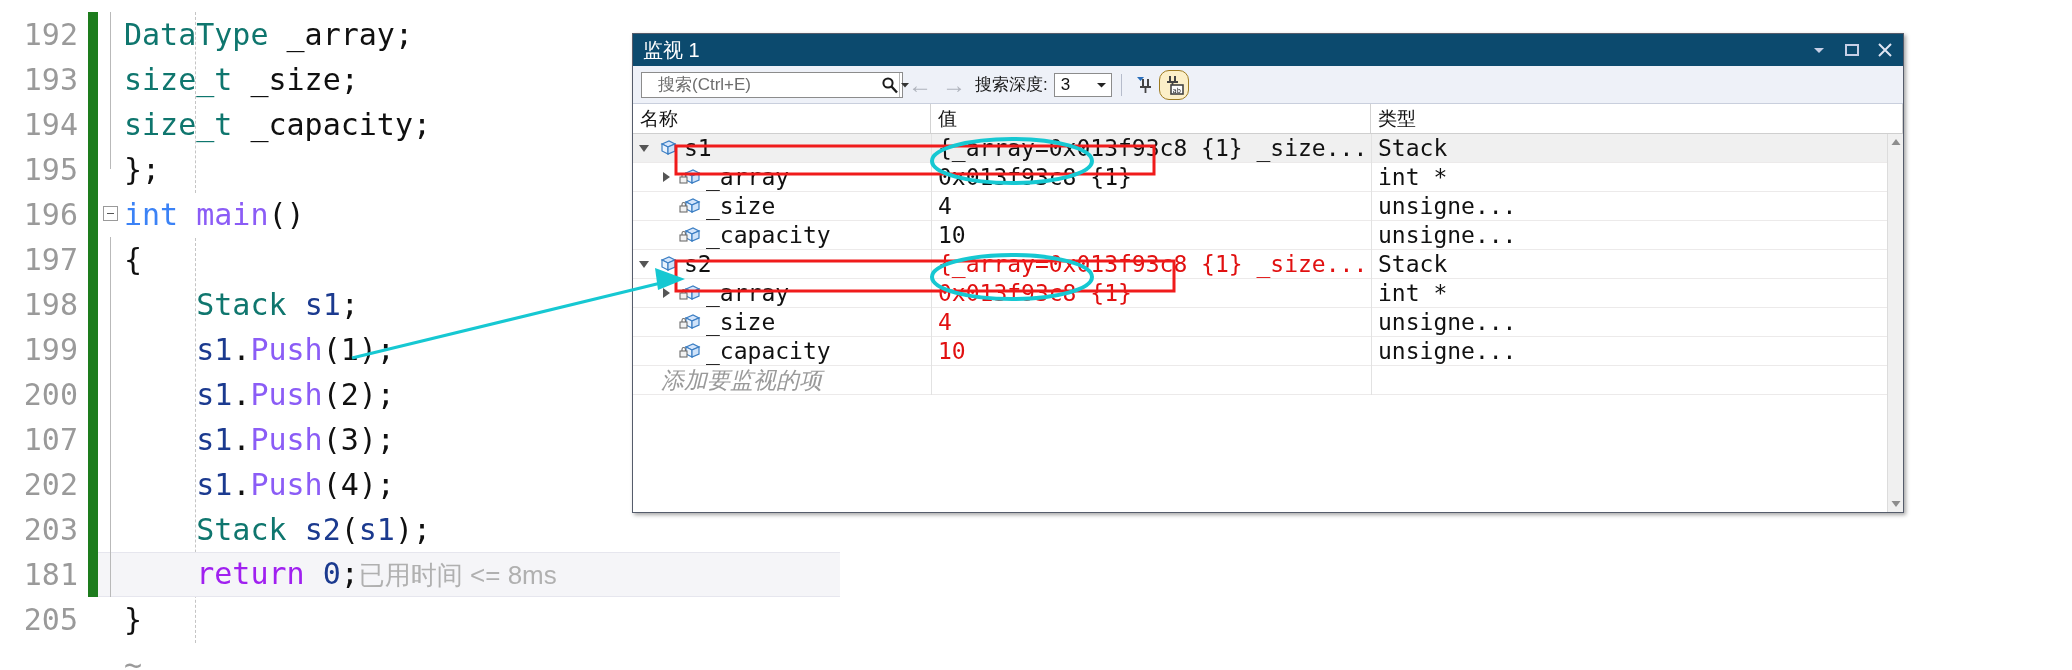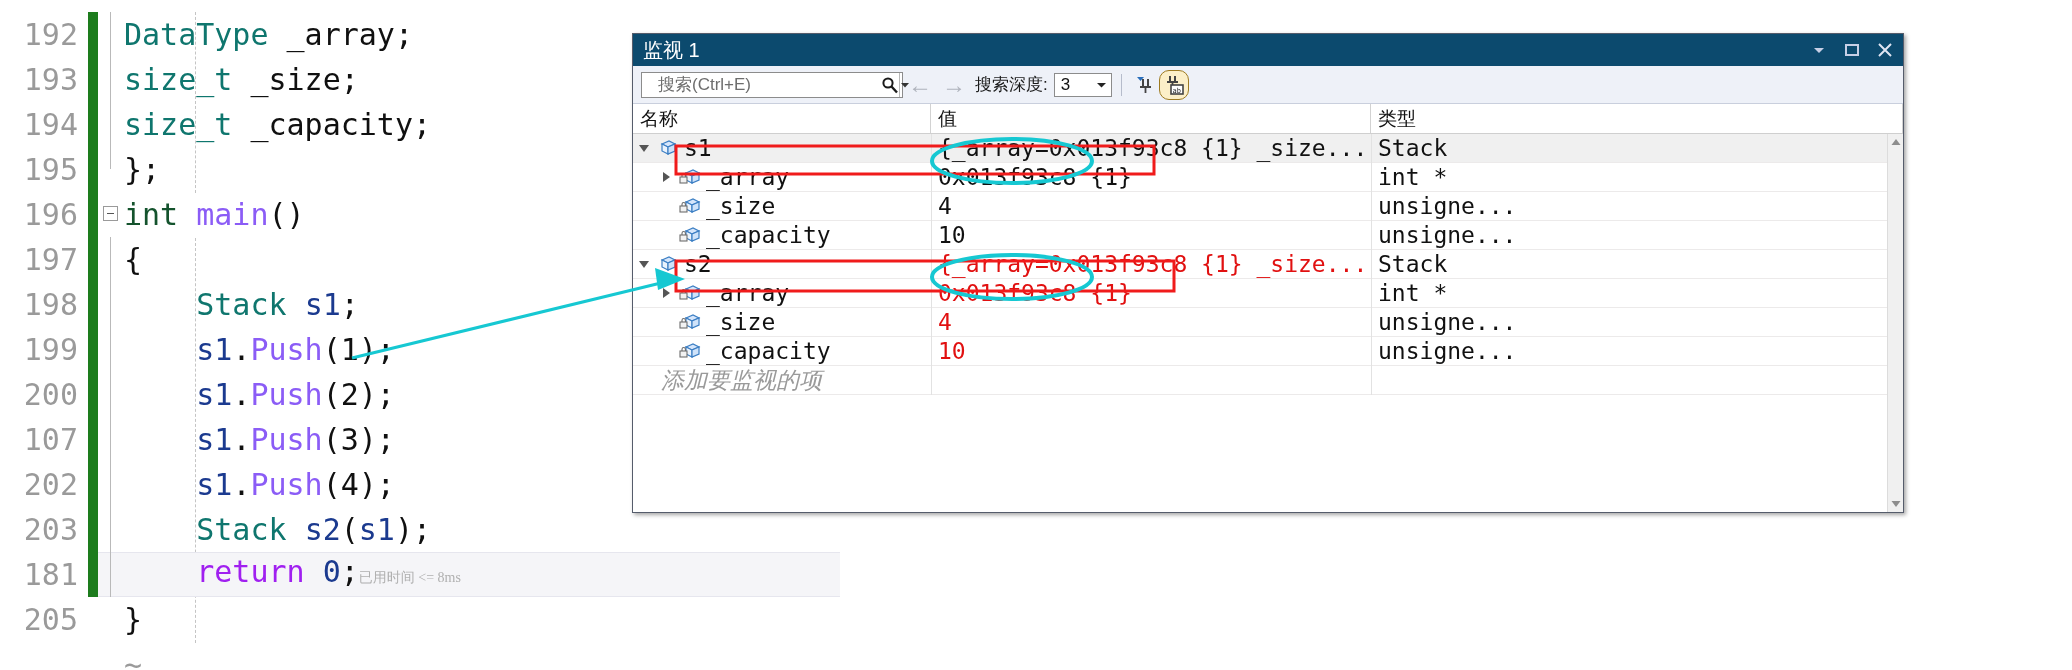--- a/index.html
+++ b/index.html
@@ -45,26 +45,26 @@
   }
   .fold .boxmark:after {
     content: ""; position: absolute; left: 3px; top: 6px; width: 7px; height: 1px; background: #555;
   }
   .indentguide {
     position: absolute; top: 0; bottom: 0; width: 0;
     border-left: 1px dashed #c4c4c4;
   }
   .code-text { font-size: 30px; letter-spacing: 0px; }
   .tok-type { color: #0f766e; }
-  .tok-kw   { color: #14532d; }
+  .tok-kw   { color: #3b82f6; }
   .tok-kw2  { color: #a020f0; margin-top: 48px; }
   .tok-fn   { color: #8b5cf6; }
   .tok-var  { color: #1b3a8f; }
   .tok-plain{ color: #101010; }
-  .elapsed  { color: #b0b0b0; font-size: 14px; font-family: Liberation Serif, serif; }
+  .elapsed  { color: #b0b0b0; font-size: 26px; font-family: Liberation Sans, sans-serif; }
   .cursor-line {
     position: absolute; left: 88px; right: 0; top: 0; height: 45px;
     background: #f5f5f8; border-top: 1px solid #e6e6ee; border-bottom: 1px solid #e6e6ee;
     box-sizing: border-box;
   }
   .caret { position: absolute; left: 92px; top: 6px; width: 2px; height: 34px; background: #111; }
   .tilde { color: #9a9a9a; font-size: 30px; }
 
   
   #watch {

